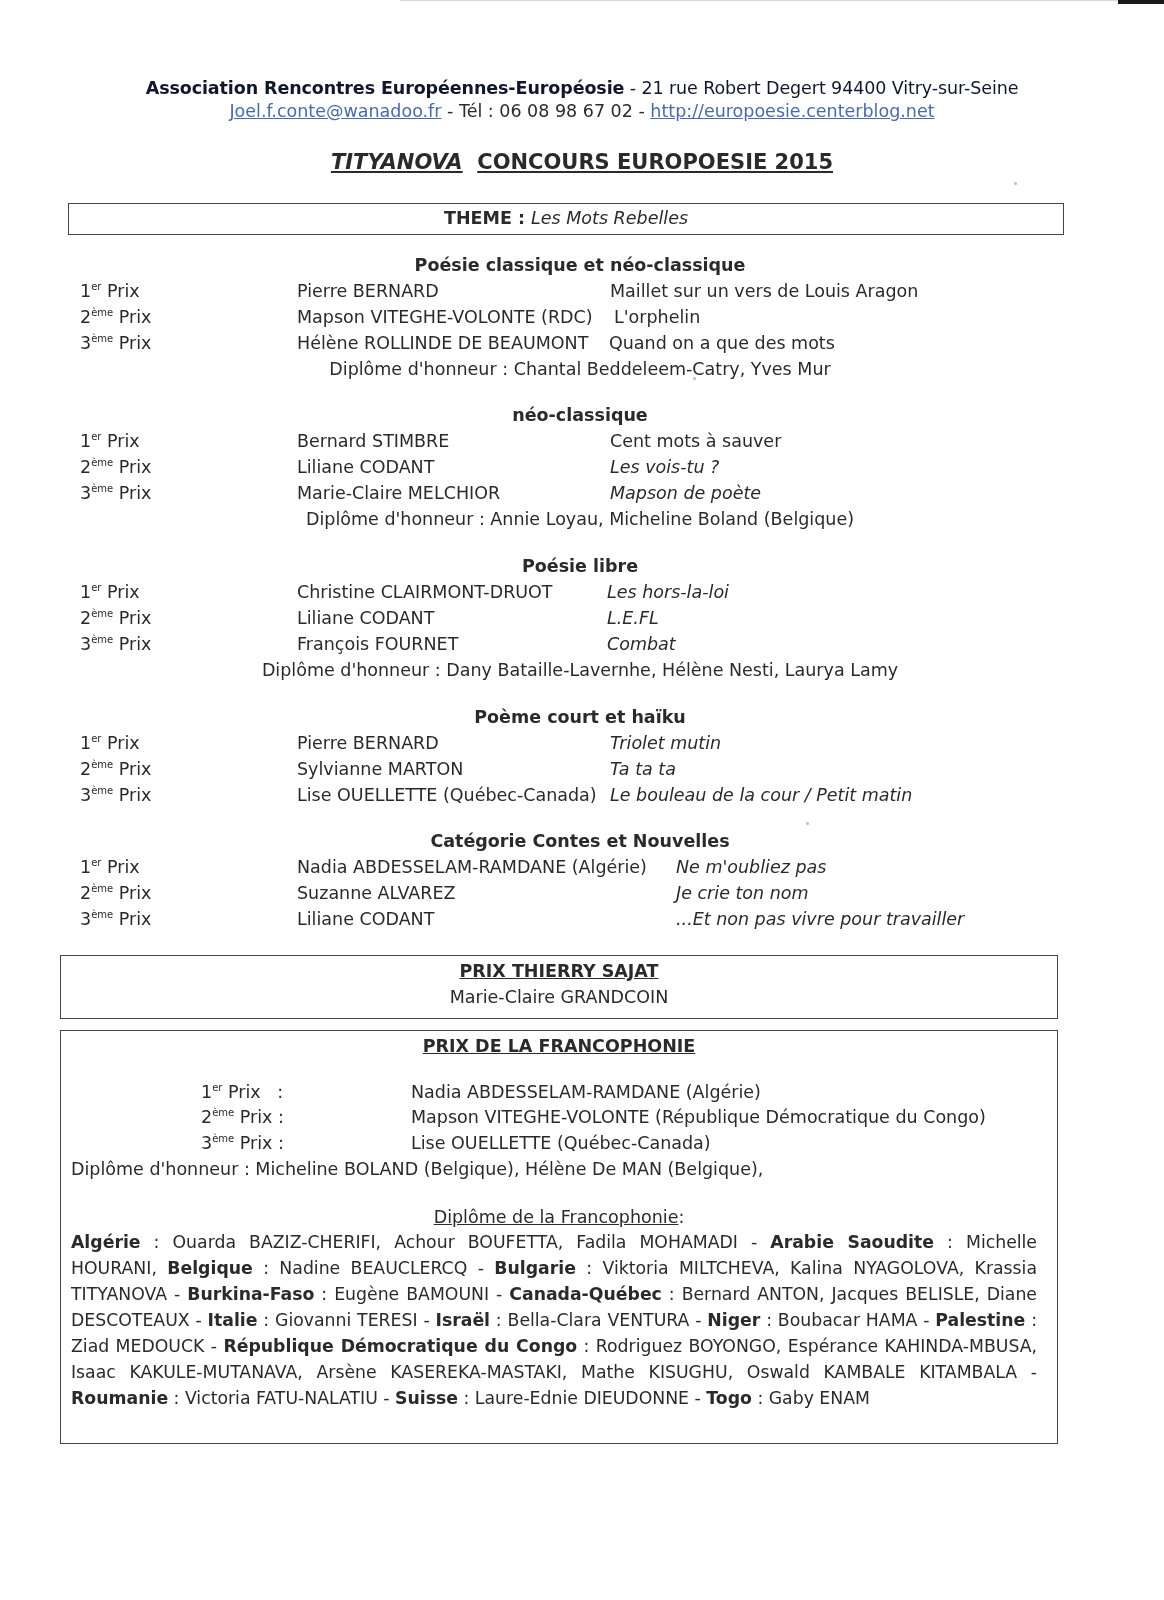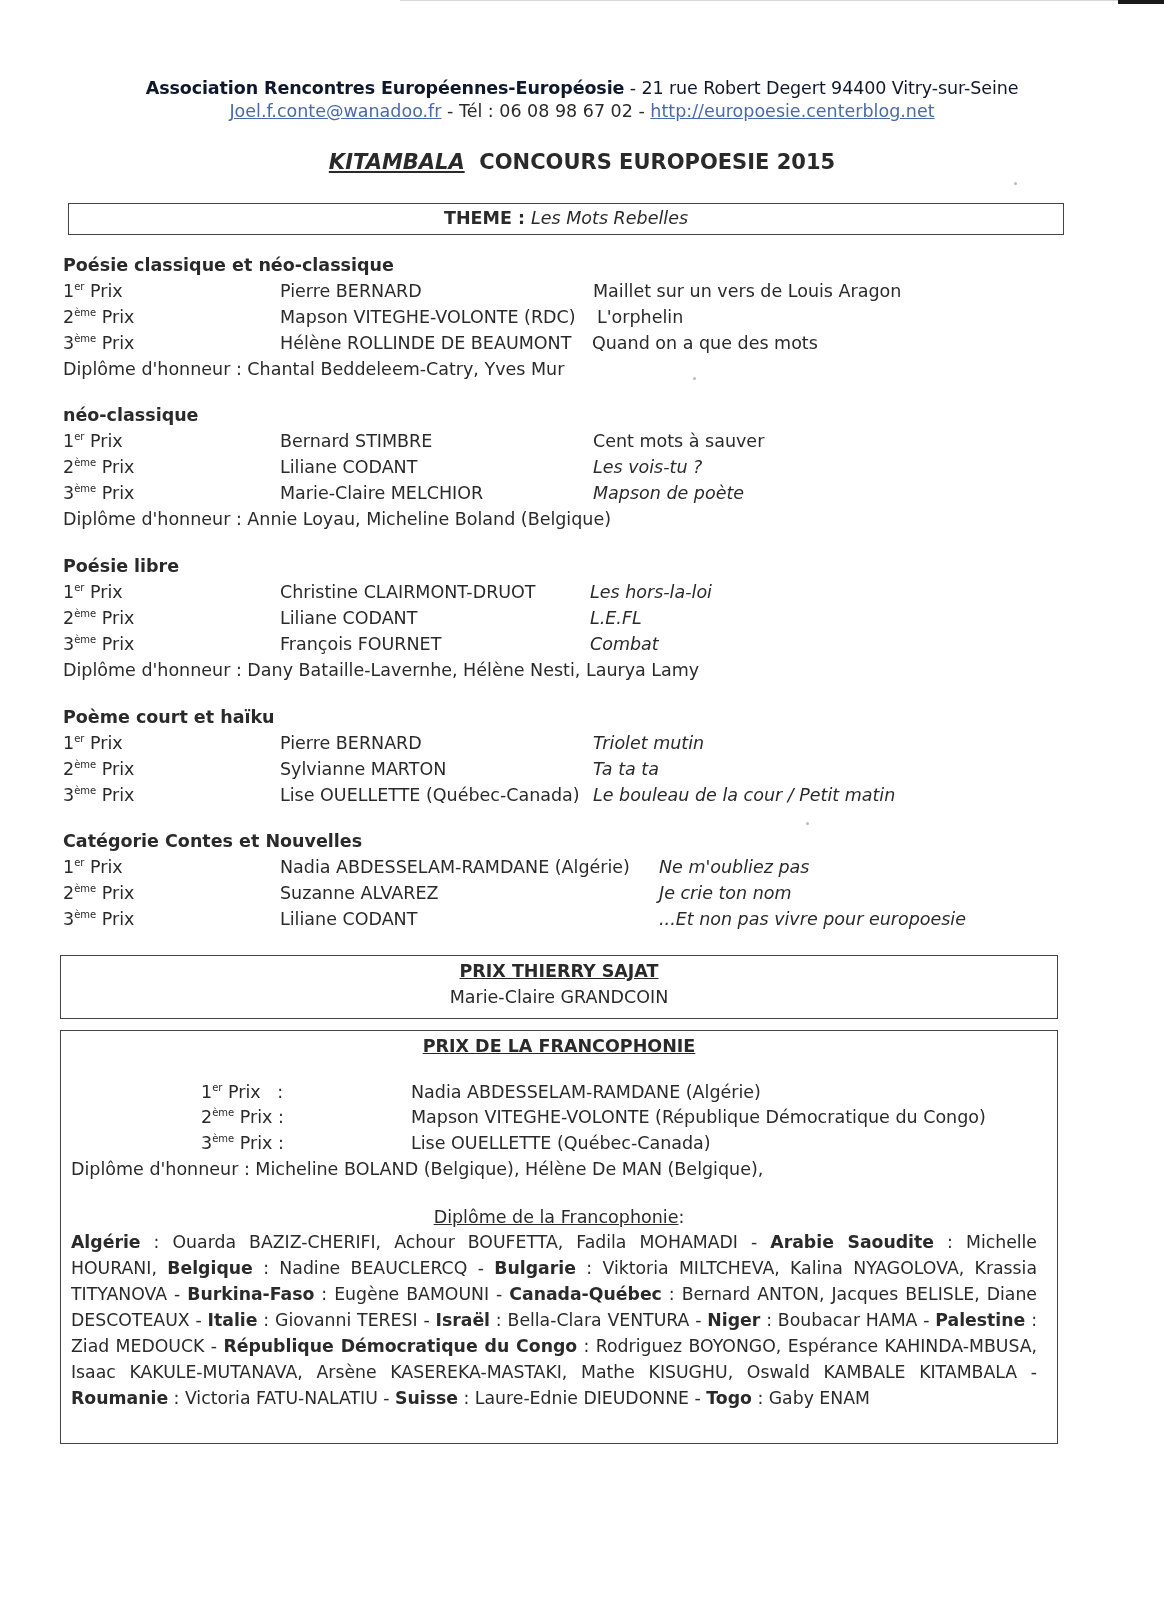--- a/index.html
+++ b/index.html
@@ -10,28 +10,28 @@
   .scan-edge { position: absolute; top: 0; left: 1118px; width: 46px; height: 4px; background: #1a1a1a; }
   .scan-edge2 { position: absolute; top: 0; left: 400px; width: 718px; height: 1px; background: #d8d8d8; }
 
   .header { position: absolute; top: 78px; left: 0; width: 1164px; text-align: center; }
   .assoc { font-size: 17.5px; letter-spacing: -0.1px; color: #0f172a; }
   .assoc b { font-weight: bold; }
   .contact { font-size: 17.5px; margin-top: 3px; color: #2a2a2a; }
   .contact a { color: #4a6aa8; text-decoration: underline; }
   .title { position: absolute; top: 150px; left: 0; width: 1164px; text-align: center; font-size: 21px; font-weight: bold; color: #2a2a2a; }
   .title .it { font-style: italic; text-decoration: underline; }
-  .title .u { }
+  .title .u { text-decoration: underline; }
 
   .box { position: absolute; border: 1.5px solid #444; box-sizing: border-box; }
   .theme-box { top: 203px; left: 62px; width: 996px; height: 32px; text-align: center; font-size: 17.5px; line-height: 29px; margin-left: 6px; }
   .theme-box .lbl { font-weight: bold; }
   .theme-box .val { font-style: italic; }
 
-  .section { position: absolute; left: 63px; width: 1000px; font-size: 17.5px; }
+  .section { position: absolute; left: 80px; width: 1000px; font-size: 17.5px; text-align: center; }
   .sec-title { font-weight: bold; height: 26px; line-height: 26px; }
   .row { height: 26px; line-height: 26px; position: relative; white-space: nowrap; }
   .row .rank { position: absolute; left: 0; }
   .row .name { position: absolute; left: 217px; }
   .row .work { position: absolute; }
   .it { font-style: italic; }
   sup { font-size: 10px; vertical-align: 7px; line-height: 0; }
   .hon { height: 26px; line-height: 26px; }
 
   .sajat-box { top: 955px; left: 60px; width: 998px; height: 64px; text-align: center; font-size: 17.5px; }
@@ -58,21 +58,21 @@
 <div class="header">
   <div class="assoc">
     <b>Association Rencontres Européennes-Européosie</b><span> - 21 rue Robert Degert 94400 Vitry-sur-Seine</span>
   </div>
   <div class="contact">
     <a>Joel.f.conte@wanadoo.fr</a><span> - Tél : 06 08 98 67 02 - </span><a>http://europoesie.centerblog.net</a>
   </div>
 </div>
 
 <div class="title">
-  <span class="it">KITAMBALA</span>&nbsp;&nbsp;<span class="u">CONCOURS EUROPOESIE 2015</span>
+  <span class="it">TITYANOVA</span>&nbsp;&nbsp;<span class="u">CONCOURS EUROPOESIE 2015</span>
 </div>
 
 <div class="box theme-box">
   <span class="lbl">THEME : </span><span class="val">Les Mots Rebelles</span>
 </div>
 
 <div id="categories">
     <div class="section" style="top: 252px;">
       <div class="sec-title">Poésie classique et néo-classique</div>
       <div class="row">
@@ -156,21 +156,21 @@
         <span class="work it" style="left:596px">Ne m'oubliez pas</span>
       </div>
       <div class="row">
         <span class="rank"><span>2</span><sup>ème</sup><span> Prix</span></span>
         <span class="name">Suzanne ALVAREZ</span>
         <span class="work it" style="left:596px">Je crie ton nom</span>
       </div>
       <div class="row">
         <span class="rank"><span>3</span><sup>ème</sup><span> Prix</span></span>
         <span class="name">Liliane CODANT</span>
-        <span class="work it" style="left:596px">...Et non pas vivre pour europoesie</span>
+        <span class="work it" style="left:596px">...Et non pas vivre pour travailler</span>
       </div>
     </div>
   </div>
 
 <div class="box sajat-box">
   <div class="h">PRIX THIERRY SAJAT</div>
   <div class="n">Marie-Claire GRANDCOIN</div>
 </div>
 
 <div class="box franco-box" id="franco">

